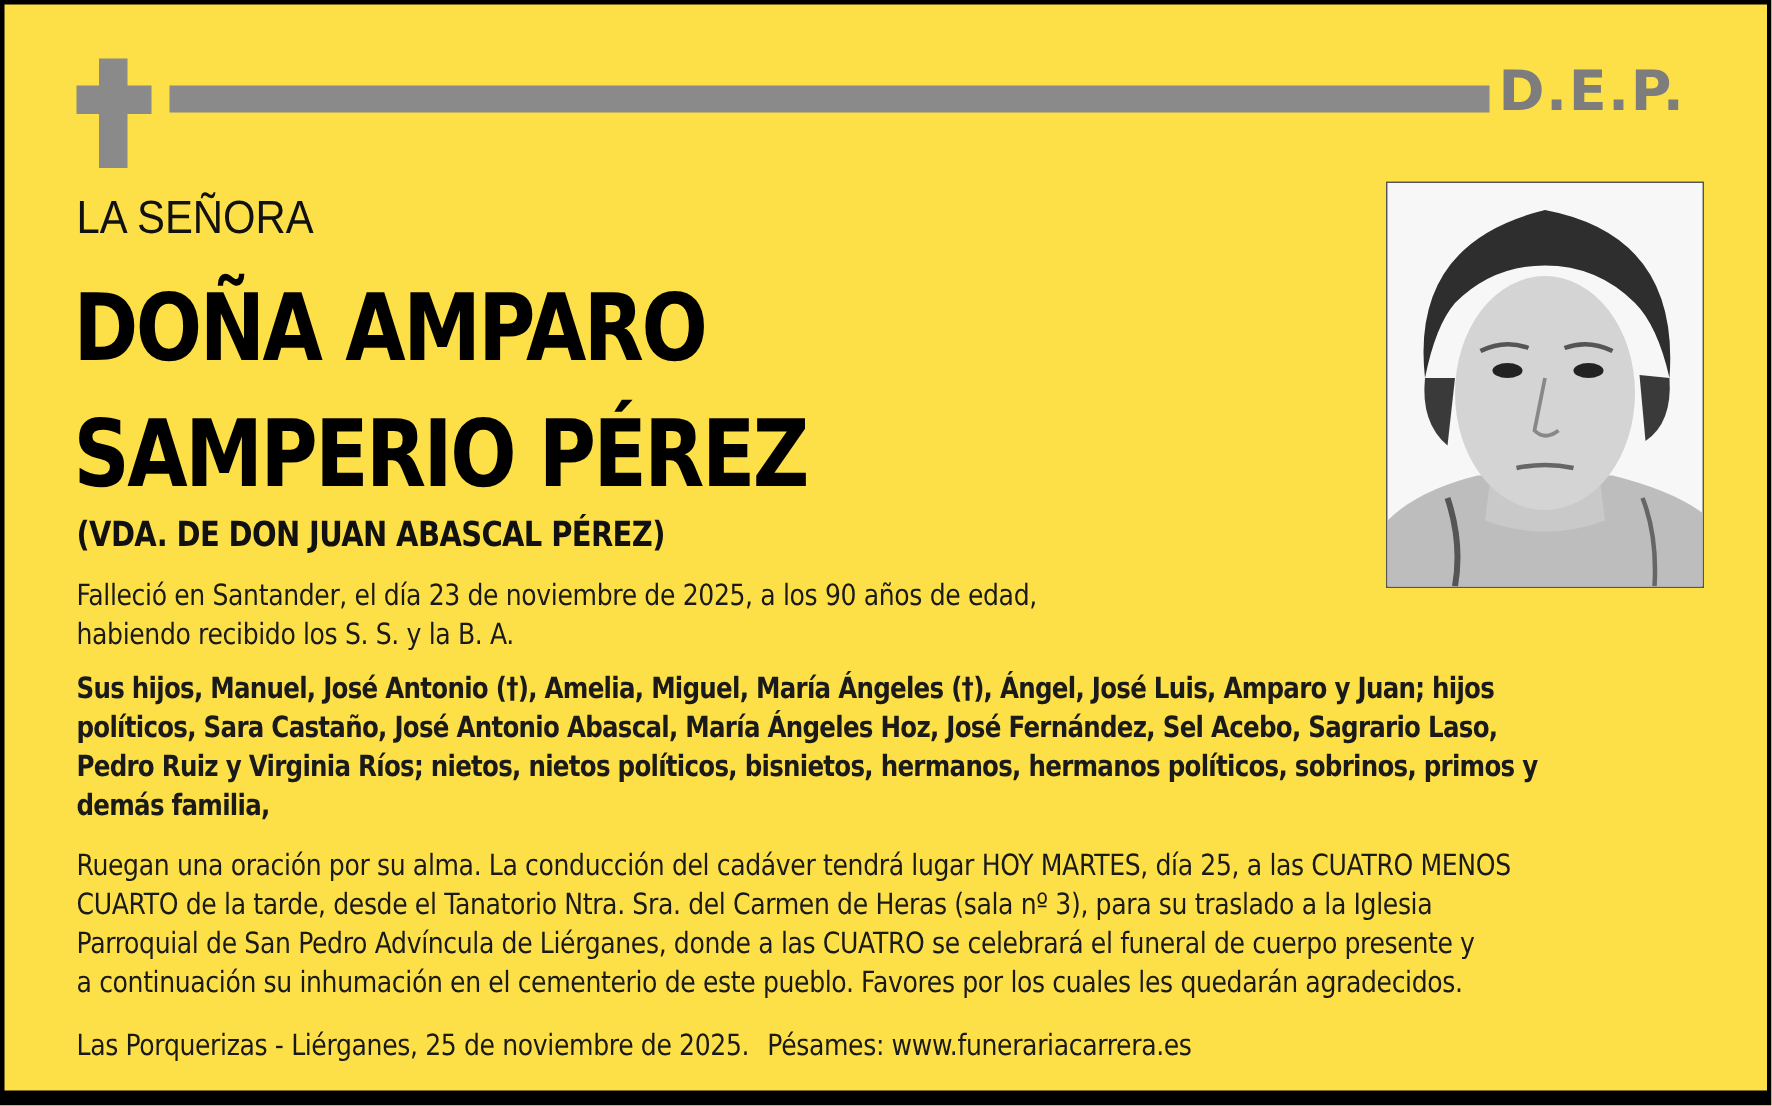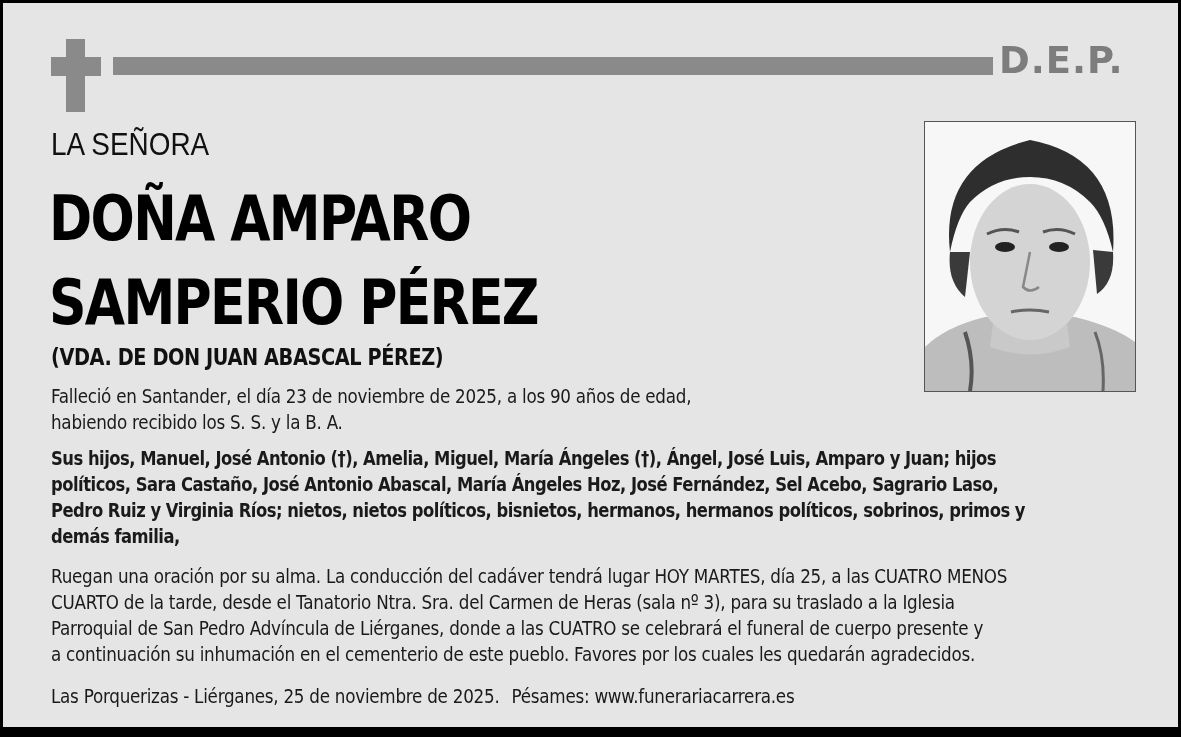--- a/index.html
+++ b/index.html
@@ -2,21 +2,21 @@
 <html><head>
   <meta charset="utf-8">
   <style>
     html, body { margin: 0; padding: 0; background: #ffffff; }
     body { width: 1181px; height: 737px; overflow: hidden; position: relative; }
     .frame {
       position: absolute; left: 0; top: 0; width: 1181px; height: 737px;
       box-sizing: border-box;
       border-left: 3px solid #000; border-top: 3px solid #000; border-right: 3px solid #000;
       border-bottom: 10px solid #000;
-      background: #e5e5e5;
+      background: #fde047;
     }
     .cross-v { position: absolute; left: 63px; top: 36px; width: 19px; height: 73px; background: #8a8a8a; }
     .cross-h { position: absolute; left: 48px; top: 54px; width: 50px; height: 19px; background: #8a8a8a; }
     .rule { position: absolute; left: 110px; top: 54px; width: 880px; height: 18px; background: #8a8a8a; }
     .dep {
       position: absolute; left: 996px; top: 36px;
       font-family: "DejaVu Sans", sans-serif; font-weight: bold; font-size: 37px;
       color: #7d7d7d; letter-spacing: 1px; line-height: 44px;
     }
     .title-small {

